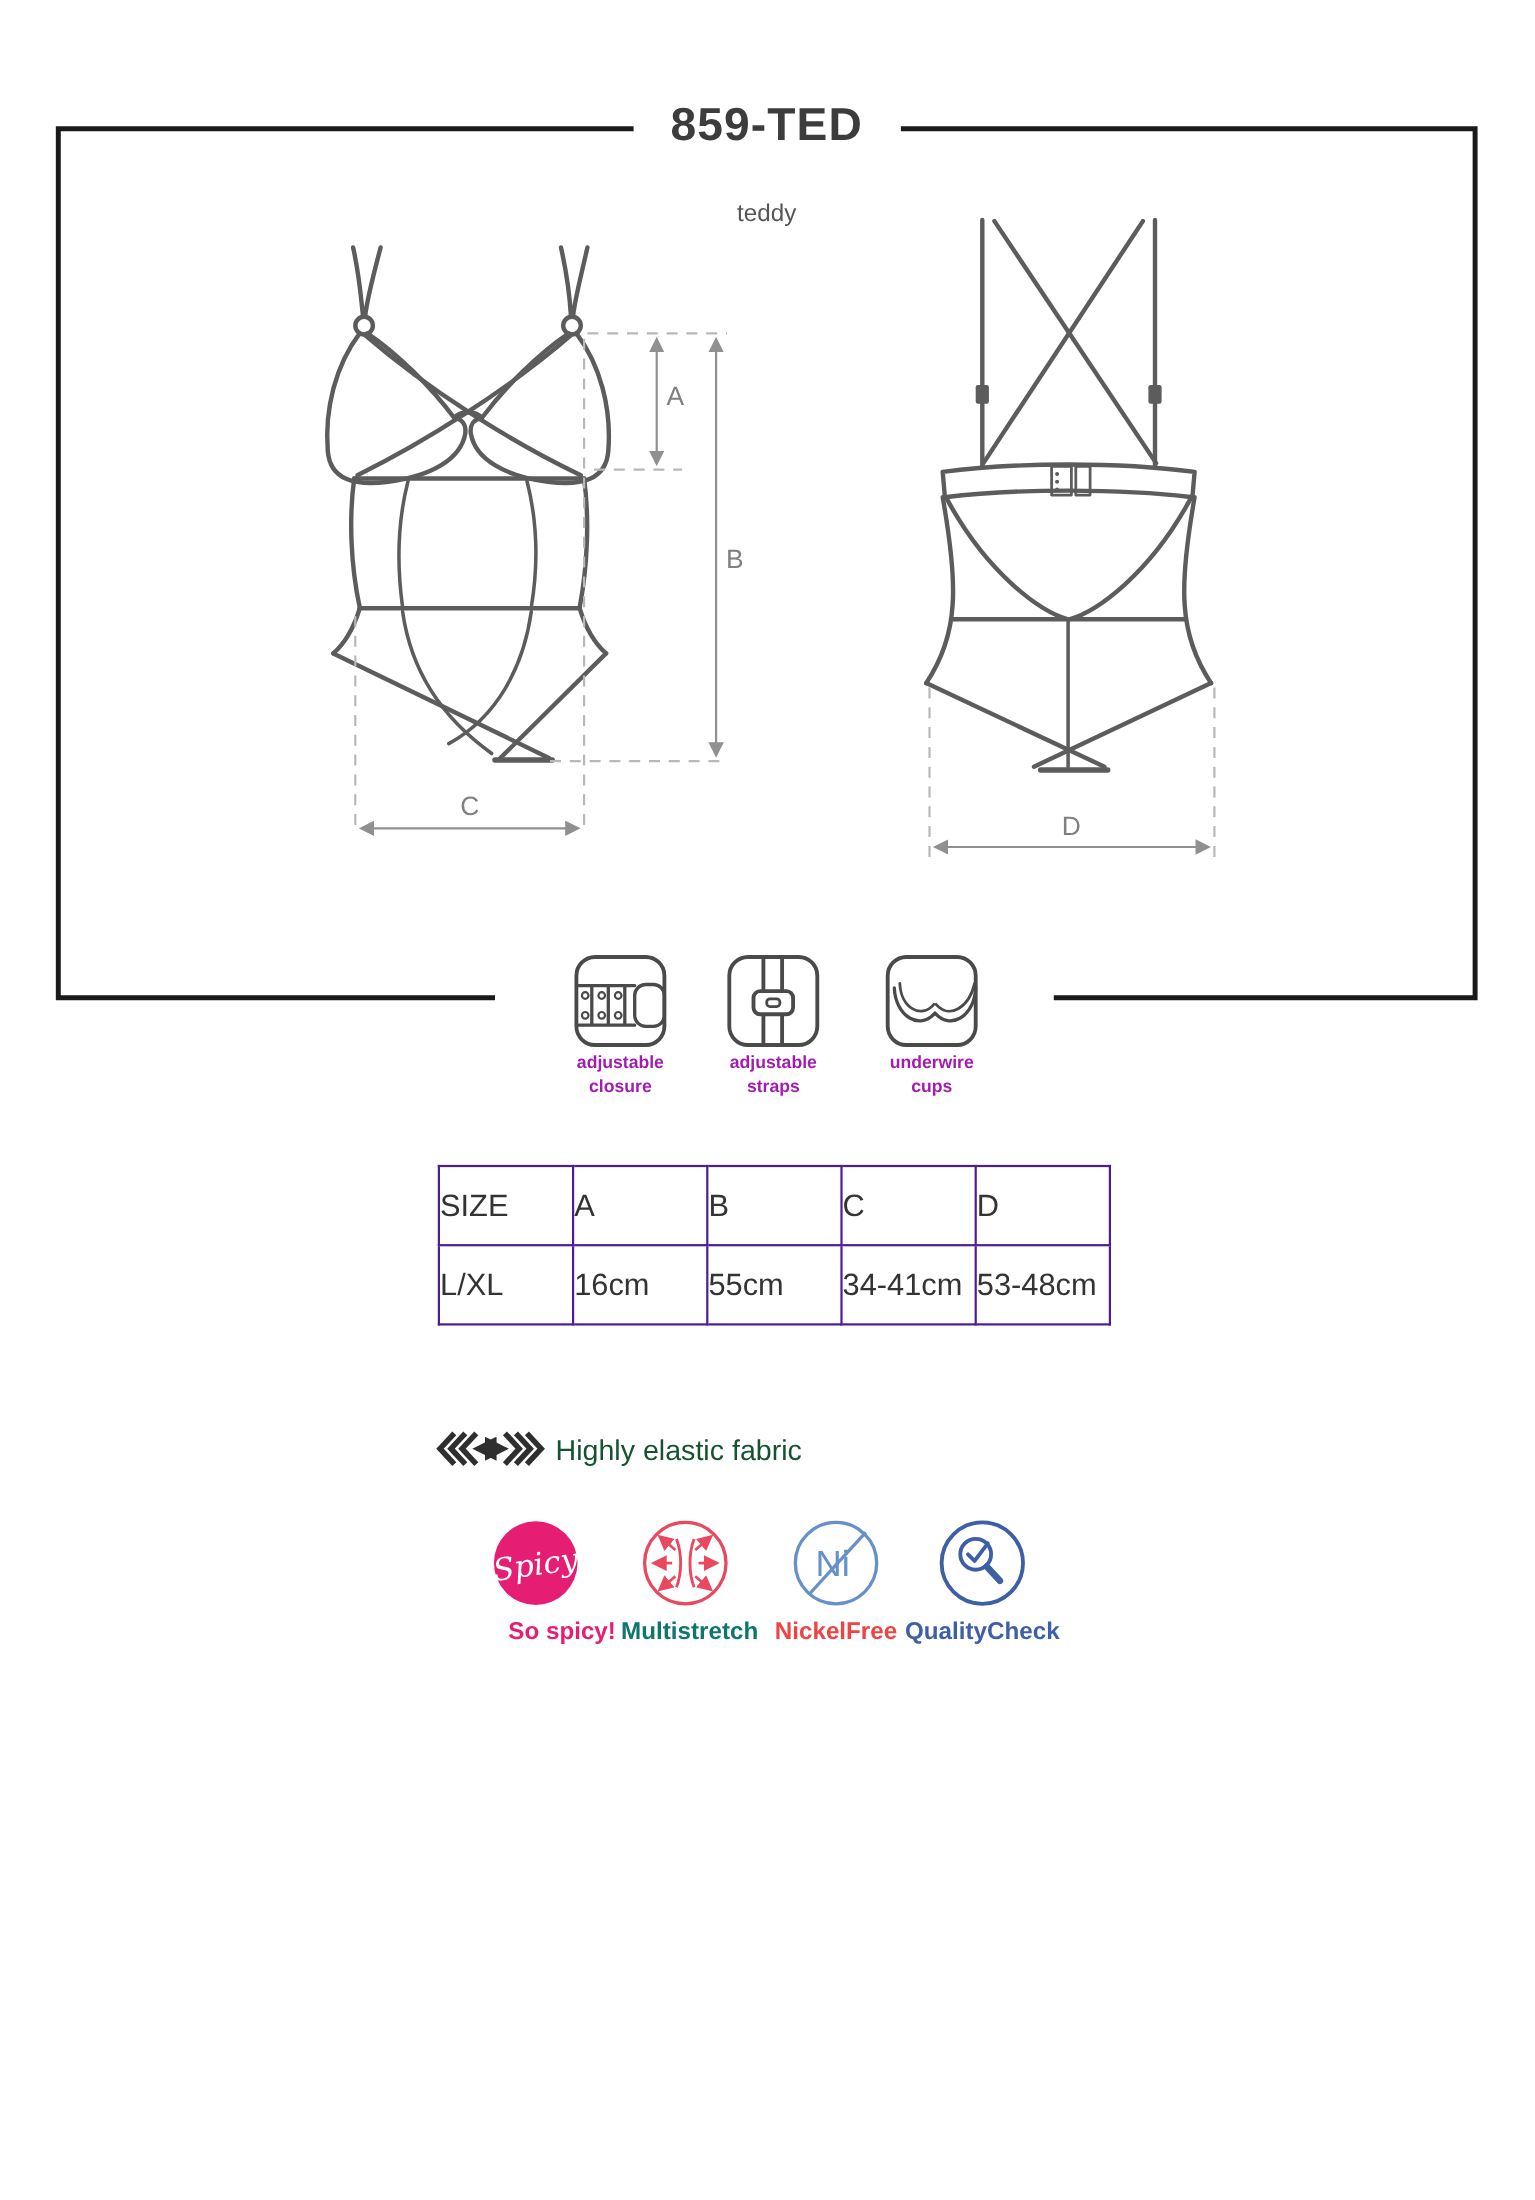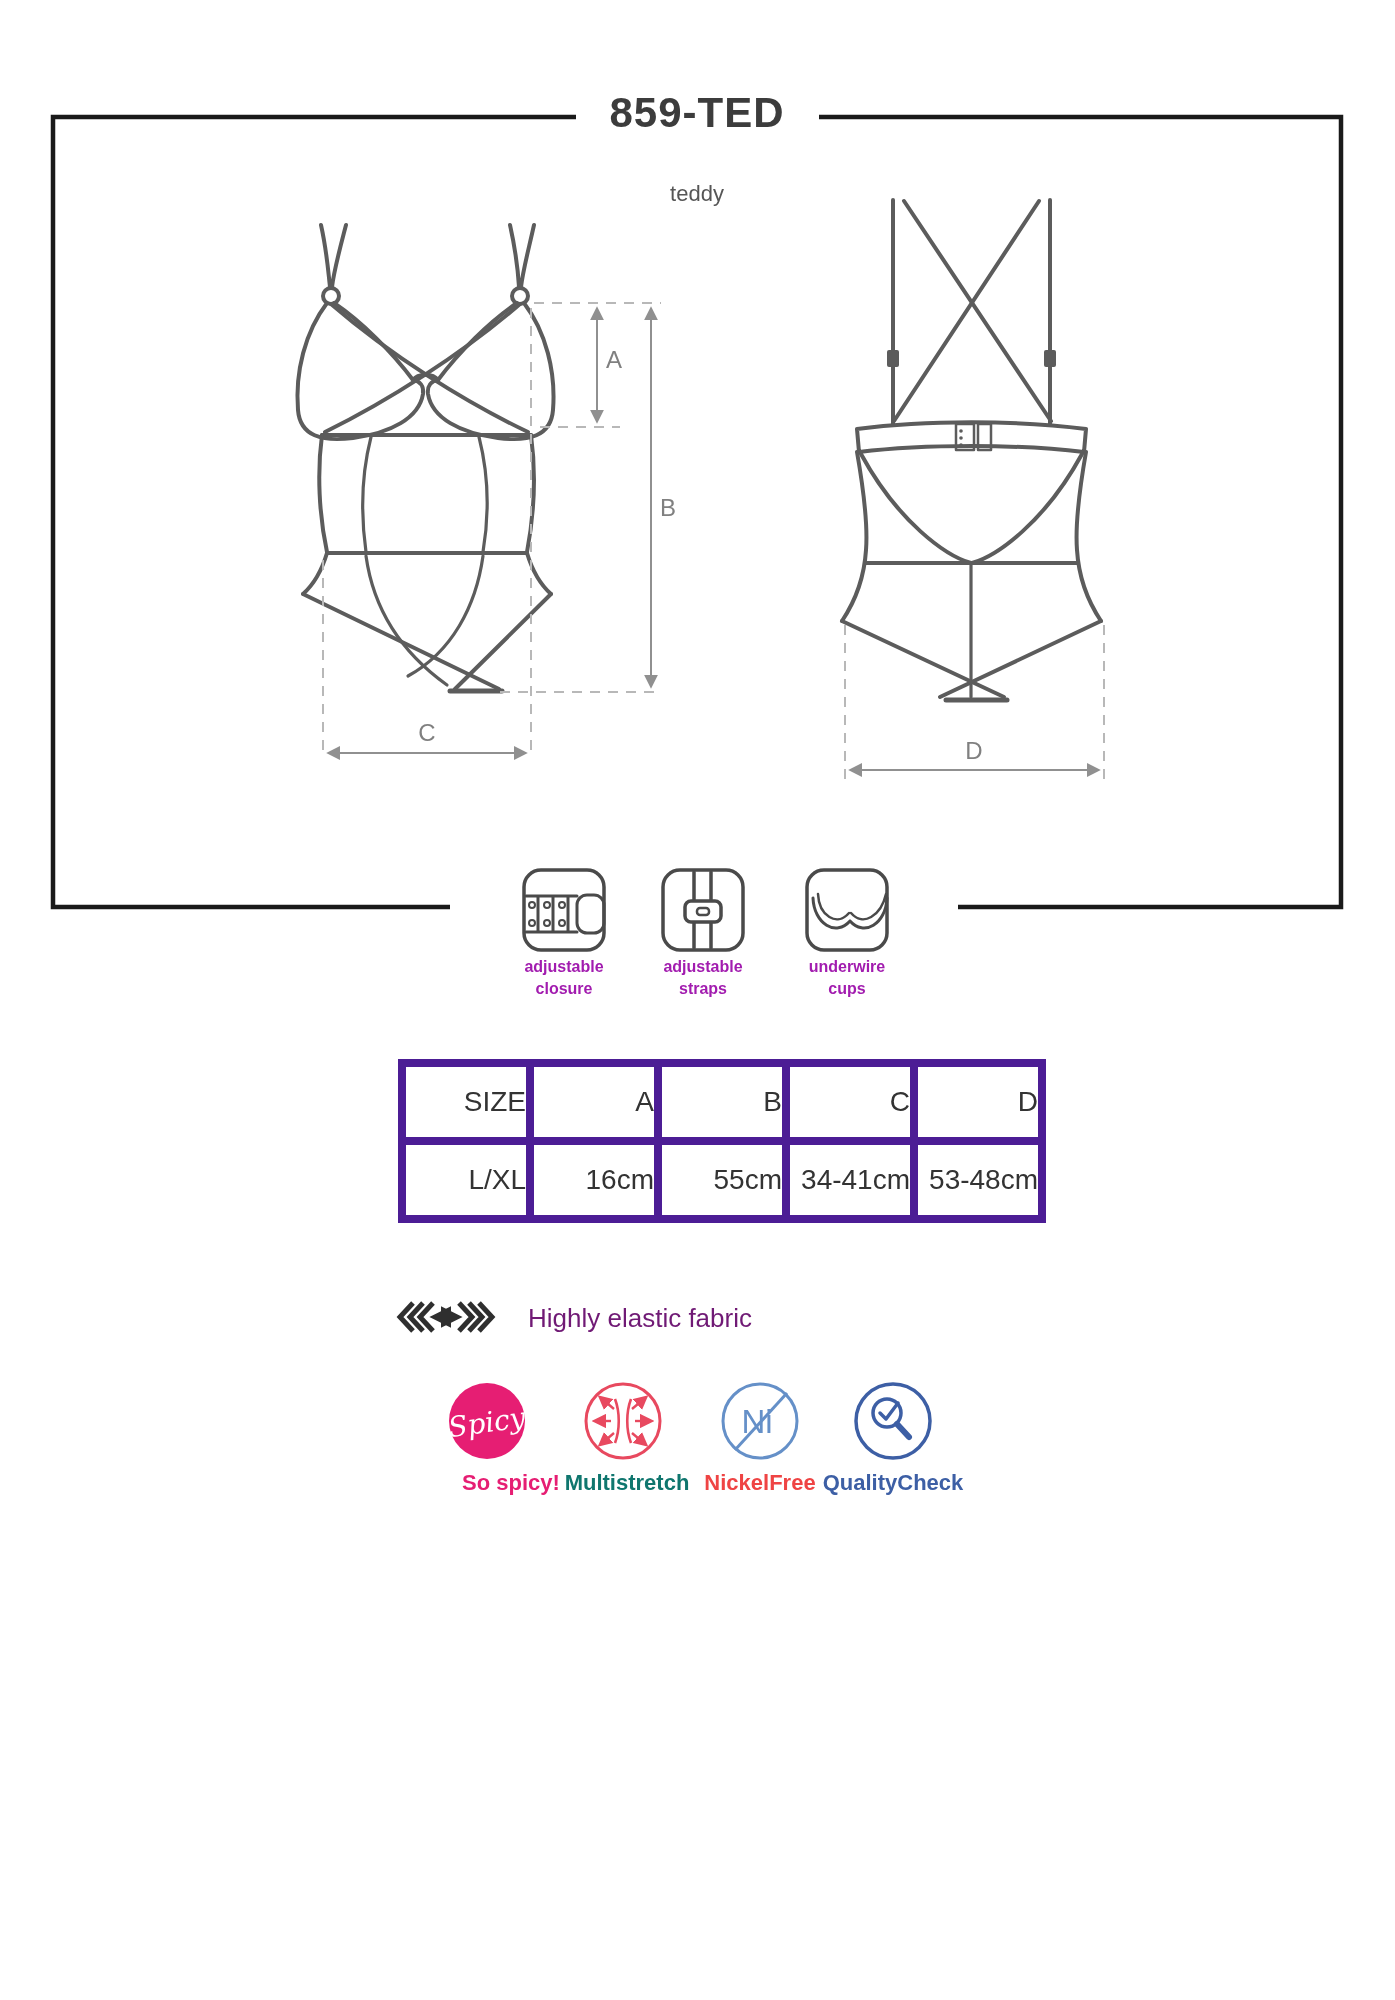--- a/index.html
+++ b/index.html
@@ -21,27 +21,27 @@
     width:170px;text-align:center;top:956px;
     font-size:16px;font-weight:bold;color:#a21caf;line-height:22px;white-space:pre-line;
   }
   #feature-label-0{left:479px;}
   #feature-label-1{left:618px;}
   #feature-label-2{left:762px;}
   #size-table{
     left:398px;top:1059px;border-collapse:collapse;table-layout:fixed;
   }
   #size-table td,#size-table th{
-    border:8px solid #4c1d95;width:120px;height:70px;padding:0;
-    text-align:right;vertical-align:middle;
+    border:2px solid #4c1d95;width:120px;height:70px;padding:0;
+    text-align:left;vertical-align:middle;
     font-size:28px;font-weight:normal;color:#333333;background:#ffffff;
   }
   #fabric-note-text{
-    left:528px;top:1302px;width:500px;
-    font-size:26px;color:#701a75;line-height:32px;
+    left:505px;top:1302px;width:500px;
+    font-size:26px;color:#14532d;line-height:32px;
   }
   .badge-label{
     width:170px;text-align:center;top:1470px;
     font-size:22px;font-weight:bold;line-height:26px;
   }
   #badge-label-0{left:426px;color:#e61e73;}
   #badge-label-1{left:542px;color:#0f766e;}
   #badge-label-2{left:675px;color:#ef4444;}
   #badge-label-3{left:808px;color:#3d5fa5;}
 </style>

